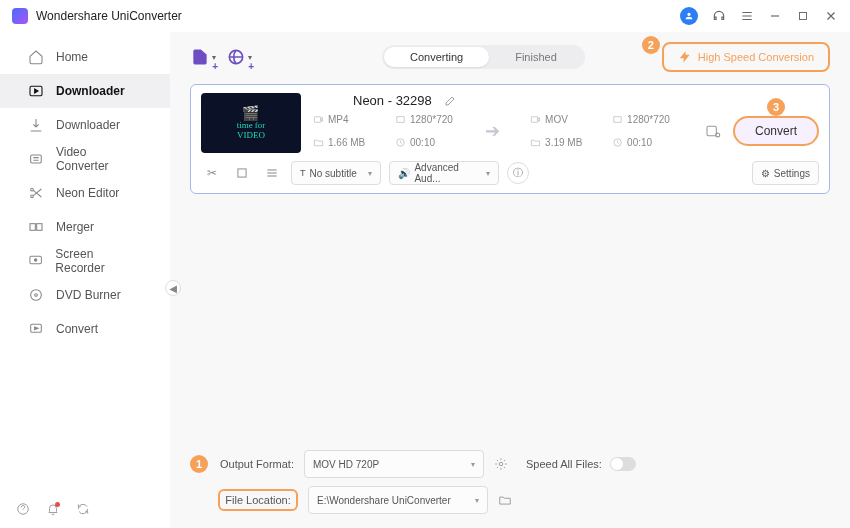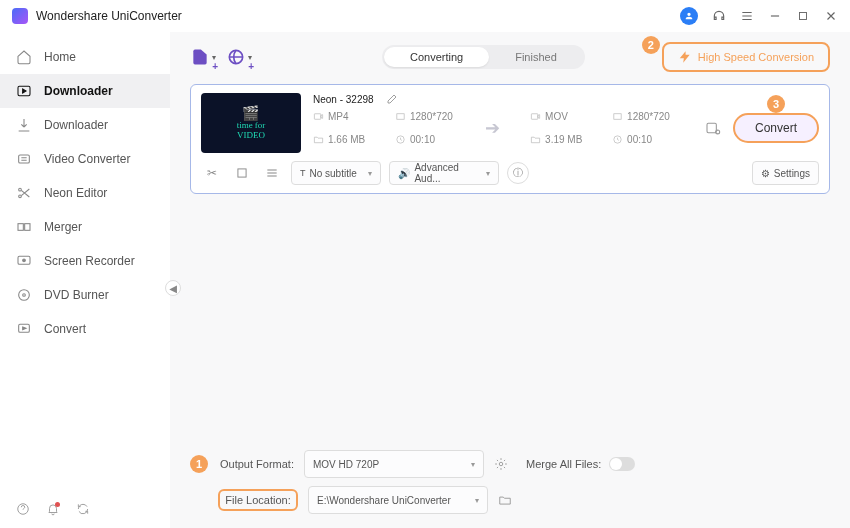--- a/index.html
+++ b/index.html
@@ -10,21 +10,21 @@
   .logo { width: 16px; height: 16px; background: linear-gradient(135deg, #4a6cf7, #a855f7); border-radius: 4px; margin-right: 8px; }
   .app-title { font-size: 12px; color: #222; font-weight: 500; flex: 1; }
   .tb-icons { display: flex; align-items: center; gap: 14px; }
   .tb-icon { width: 14px; height: 14px; color: #666; cursor: pointer; display:flex; align-items:center; justify-content:center; }
   .tb-user { width: 18px; height: 18px; background: #2b7ef6; border-radius: 50%; display:flex; align-items:center; justify-content:center;}
   .tb-user svg { width:10px; height:10px; fill:#fff;}
   
   
   .main { display: flex; flex: 1; background: #f8f8f9; min-height:0;}
   .sidebar { width: 170px; background: #fff; padding-top: 8px; display:flex; flex-direction:column;}
-  .side-item { display: flex; align-items: center; height: 34px; padding: 0 16px; font-size: 12px; color: #555; cursor: pointer; gap: 12px;}
+  .side-item { display: flex; align-items: center; height: 34px; padding: 0 28px; font-size: 12px; color: #555; cursor: pointer; gap: 12px;}
   .side-item.active { background: #f0f0f2; color: #111; font-weight: 600; }
   .side-icon { width: 16px; height: 16px; display:flex; align-items:center; justify-content:center; color:#888;}
   .side-item.active .side-icon { color:#111;}
   .side-foot { margin-top:auto; display:flex; gap:16px; padding:12px 16px; }
   .side-foot .fi { width:14px; height:14px; color:#999; cursor:pointer;}
   .collapse-handle { position:absolute; left:165px; top:280px; width:16px; height:16px; background:#fff; border:1px solid #ddd; border-radius:50%; display:flex; align-items:center; justify-content:center; font-size:10px; color:#888; cursor:pointer;}
   
   .content { flex: 1; padding: 10px 20px 0 20px; display:flex; flex-direction:column; position:relative; min-height:0;}
   
   
@@ -44,21 +44,21 @@
   .hsc-text { font-size:11px; color:#f5a15a; font-weight:500;}
   
   
   .file-card { border:1px solid #a6b8e8; border-radius:6px; background:#fff; padding:8px 10px; }
   .fc-top { display:flex; gap:12px; align-items:flex-start;}
   .thumb { width:100px; height:60px; background:#0b1228; border-radius:4px; display:flex; align-items:center; justify-content:center; position:relative;}
   .thumb-text { color:#1fd9b3; font-size:9px; font-family:cursive; text-align:center; line-height:1.1;}
   .thumb-clap { color:#1fd9b3; font-size:14px; }
   
   .fc-mid { flex:1; display:flex; flex-direction:column; gap:6px;}
-  .file-name-row { display:flex; align-items:center; gap:12px; font-size:10px; color:#222;}
+  .file-name-row { display:flex; align-items:center; gap:12px; font-size:13px; color:#222;margin-left:40px;}
   .edit-ic { width:12px; height:12px; color:#888; cursor:pointer;}
   .meta-row { display:flex; align-items:center; gap:30px;}
   .meta-col { display:flex; flex-direction:column; gap:12px; font-size:10px; color:#888;}
   .meta-line { display:flex; align-items:center; gap:22px;}
   .meta-item { display:flex; align-items:center; gap:4px; min-width:60px;}
   .mic { width:11px; height:11px; color:#bbb;}
   .arrow-mid { color:#c7c7d2; font-size:18px;}
   
   .convert-wrap { display:flex; flex-direction:column; align-items:center; gap:2px; position:relative;}
   .badge3 { position:absolute; top:-18px; width:18px; height:18px; background:#f5a15a; border-radius:50%; color:#fff; font-size:11px; display:flex; align-items:center; justify-content:center; font-weight:bold; z-index:2;}
@@ -392,21 +392,21 @@
         <span class="blabel">Output Format:</span>
         <div class="bsel">
             <span>MOV HD 720P</span>
             <span class="chev">▾</span>
           </div>
         <svg class="bicon" viewBox="0 0 24 24" fill="none" stroke="currentColor" stroke-width="1.6">
             <circle cx="12" cy="12" r="3"></circle>
             <path d="M12 2v3m0 14v3M2 12h3m14 0h3M5 5l2 2m10 10l2 2M5 19l2-2m10-10l2-2"></path>
           </svg>
         <div class="merge-row">
-          <span>Merge All Files:</span>
+          <span>Speed All Files:</span>
           <div class="toggle"></div>
         </div>
       </div>
       <div class="brow">
         <span style="width:18px;"></span>
         <span class="blabel boxed">File Location:</span>
         <div class="bsel">
             <span>E:\Wondershare UniConverter</span>
             <span class="chev">▾</span>
           </div>

